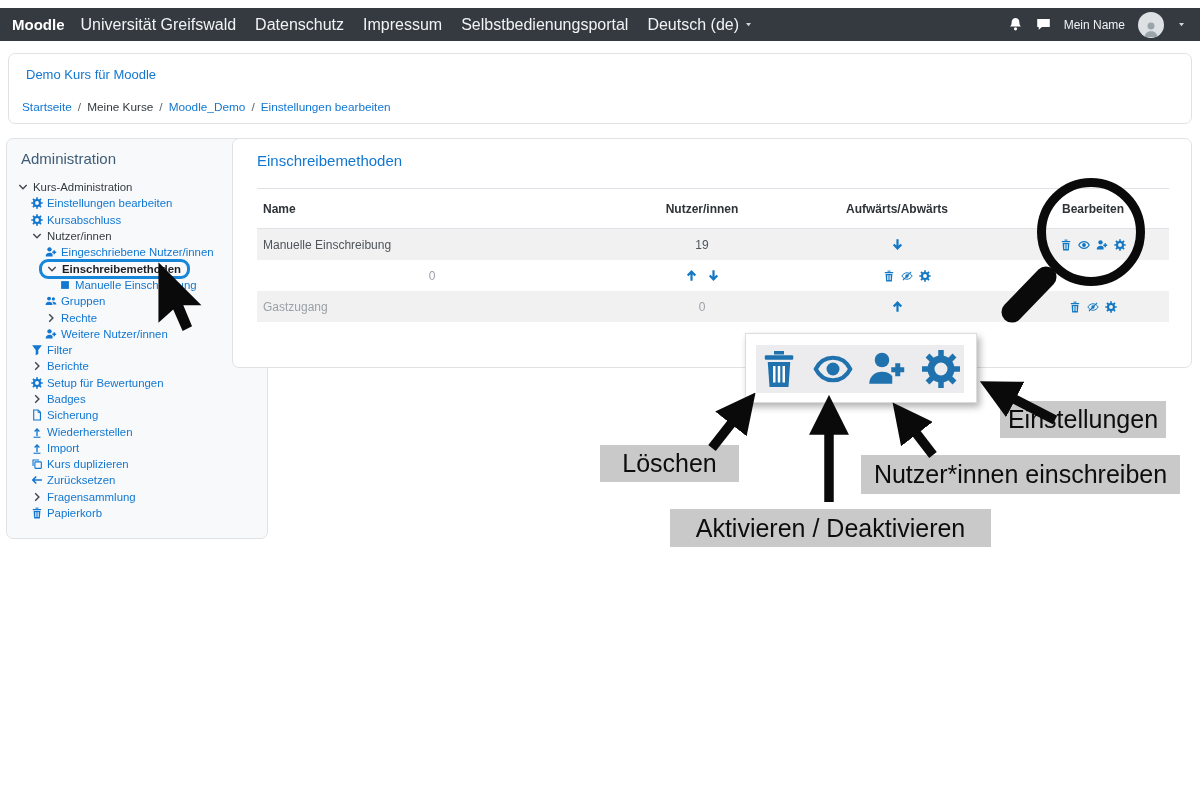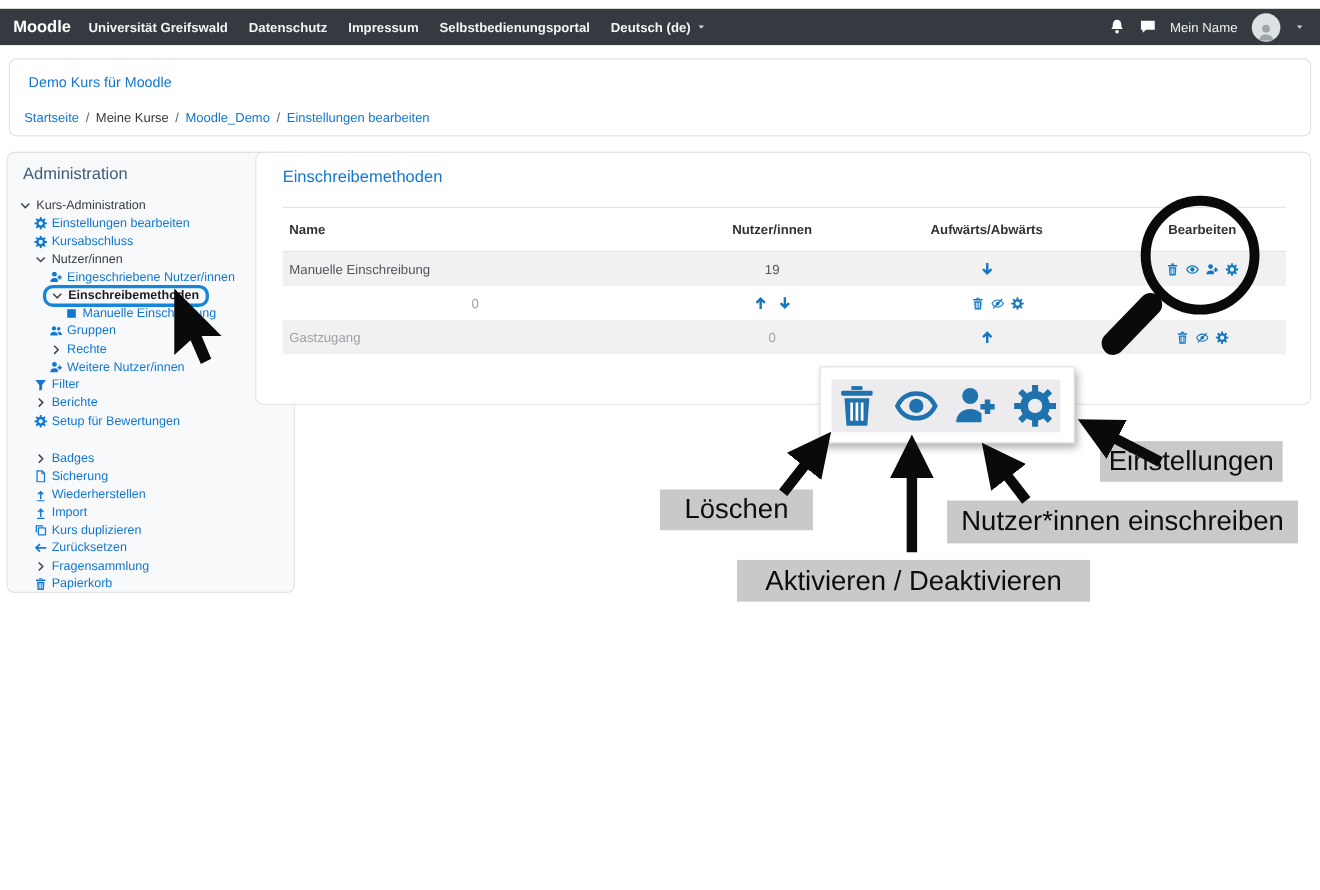--- a/index.html
+++ b/index.html
@@ -4,21 +4,21 @@
 <style>
   * { margin:0; padding:0; box-sizing:border-box; }
   html,body { width:1200px; height:809px; }
   body { position:relative; background:#ffffff; font-family:"Liberation Sans", sans-serif; overflow:hidden; }
 
   
   .navbar { position:absolute; left:0; top:8px; width:1200px; height:33px; background:#343a40;
             display:flex; align-items:center; z-index:5; }
   .brand { margin-left:12px; color:#fff; font-size:15px; font-weight:700; cursor:pointer; }
   .nav-links { margin-left:16px; display:flex; align-items:center; gap:19px; }
-  .nav-link { color:#f1f3f5; font-size:12px; font-weight:700; cursor:pointer; white-space:nowrap; }
+  .nav-link { color:#f1f3f5; font-size:16px; font-weight:400; cursor:pointer; white-space:nowrap; }
   .lang { display:flex; align-items:center; gap:5px; }
   .nav-right { margin-left:auto; margin-right:14px; display:flex; align-items:center; gap:13px; }
   .nav-ico { width:15px; height:15px; color:#ffffff; display:inline-flex; cursor:pointer; }
   .user-name { color:#f1f3f5; font-size:12px; cursor:pointer; }
   .avatar { width:26px; height:26px; border-radius:50%; background:#dde1e4; display:flex;
             align-items:flex-end; justify-content:center; overflow:hidden; cursor:pointer; }
   .avatar .nav-ico { width:18px; height:18px; color:#9aa4ab; cursor:default; }
   .caret { width:9px; height:9px; color:#cfd4d9; display:inline-flex; }
 
   
@@ -273,21 +273,21 @@
         <span class="tree-icon">
           <svg viewBox="0 0 16 16" width="100%" height="100%">
             <circle cx="8" cy="8" r="4" fill="none" stroke="currentColor" stroke-width="2.8"></circle>
             <g stroke="currentColor" stroke-width="2.2">
               <path d="M8 .4v3.2M8 12.4v3.2M.4 8h3.2M12.4 8h3.2M2.6 2.6l2.3 2.3M11.1 11.1l2.3 2.3M13.4 2.6l-2.3 2.3M4.9 11.1l-2.3 2.3"></path>
             </g>
           </svg>
         </span>
         <span class="lbl">Setup für Bewertungen</span>
       </div>
-      <div class="tree-item link" style="padding-left: 24px; margin-top: 18px;">
+      <div class="tree-item link" style="padding-left: 24px;">
         <span class="tree-icon dark">
           <svg viewBox="0 0 16 16" width="100%" height="100%">
             <path d="M5.6 3.1l4.9 4.9-4.9 4.9" fill="none" stroke="currentColor" stroke-width="1.9"></path>
           </svg>
         </span>
         <span class="lbl">Badges</span>
       </div>
       <div class="tree-item link" style="padding-left: 24px;">
         <span class="tree-icon">
           <svg viewBox="0 0 16 16" width="100%" height="100%">

